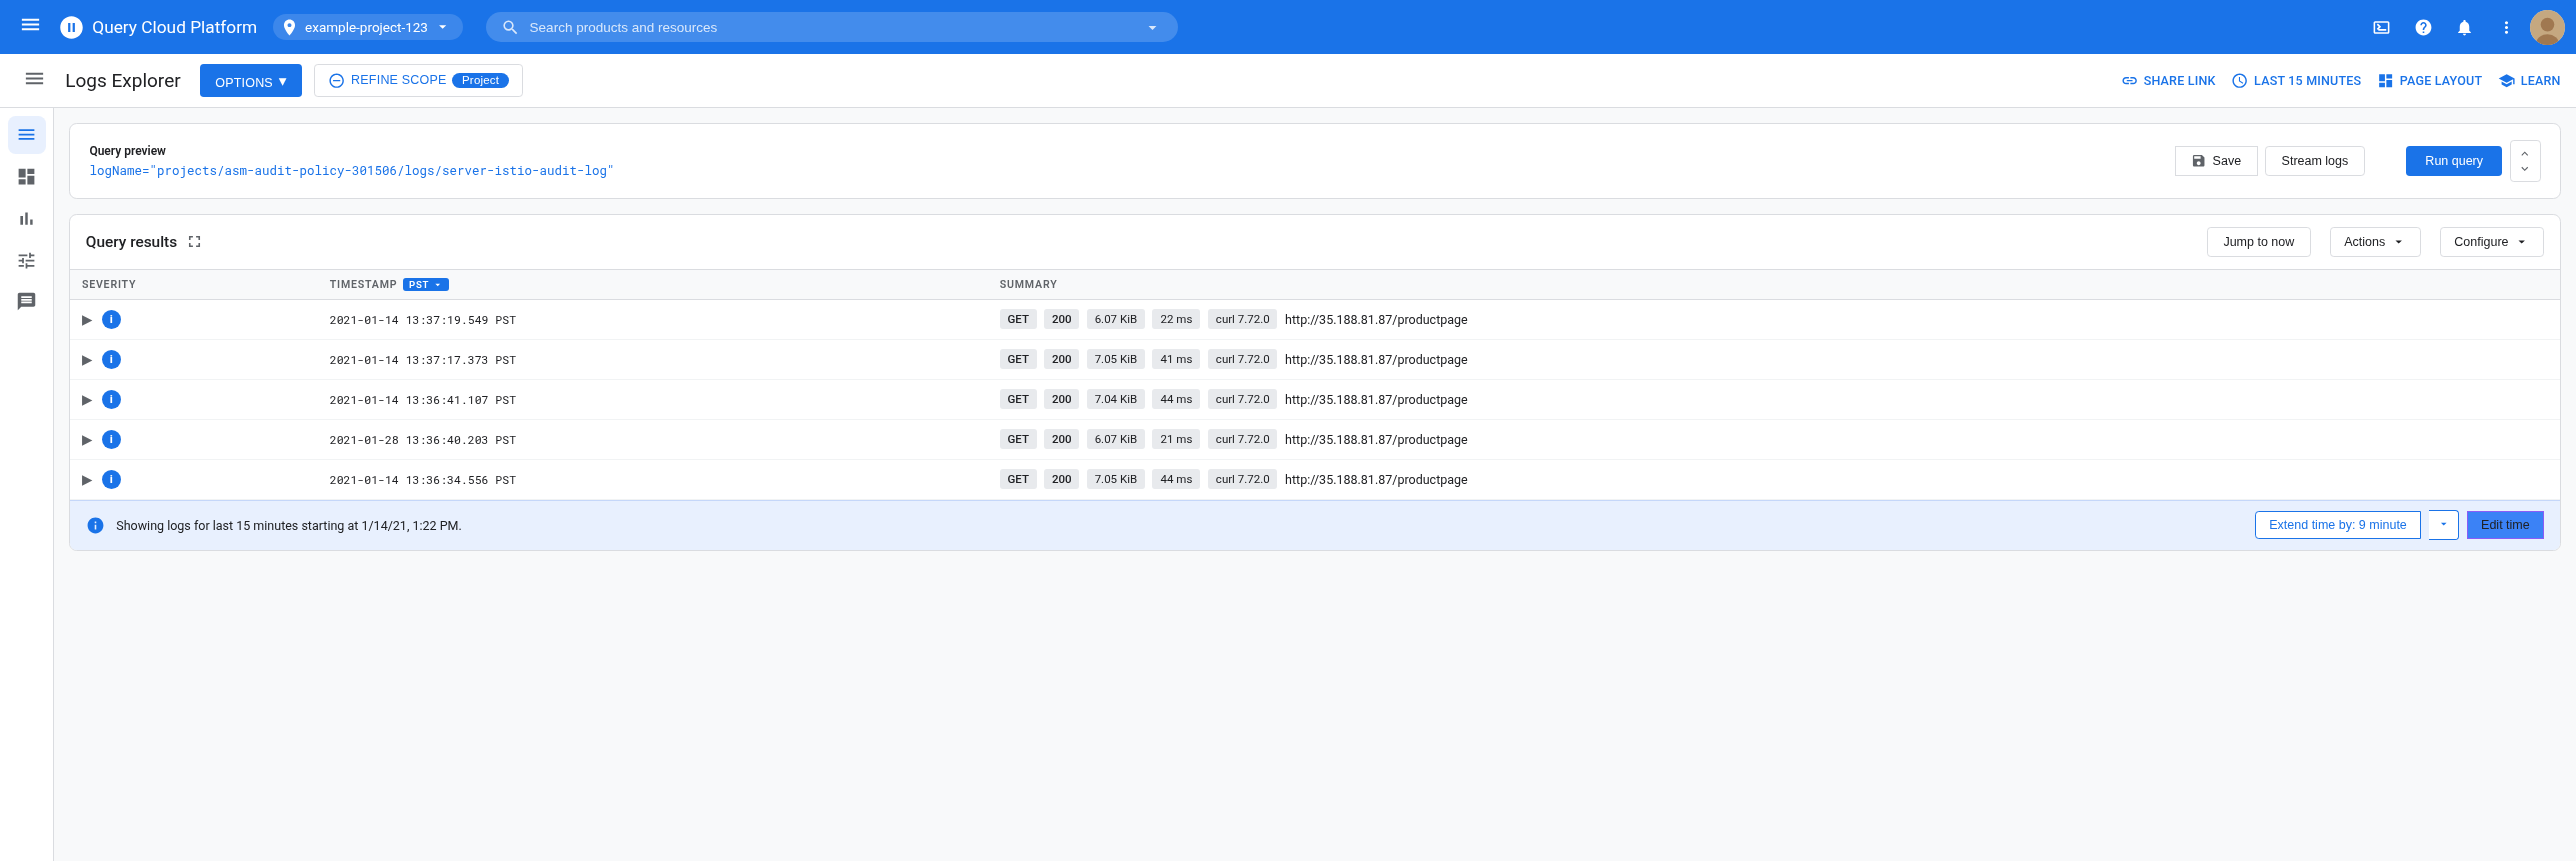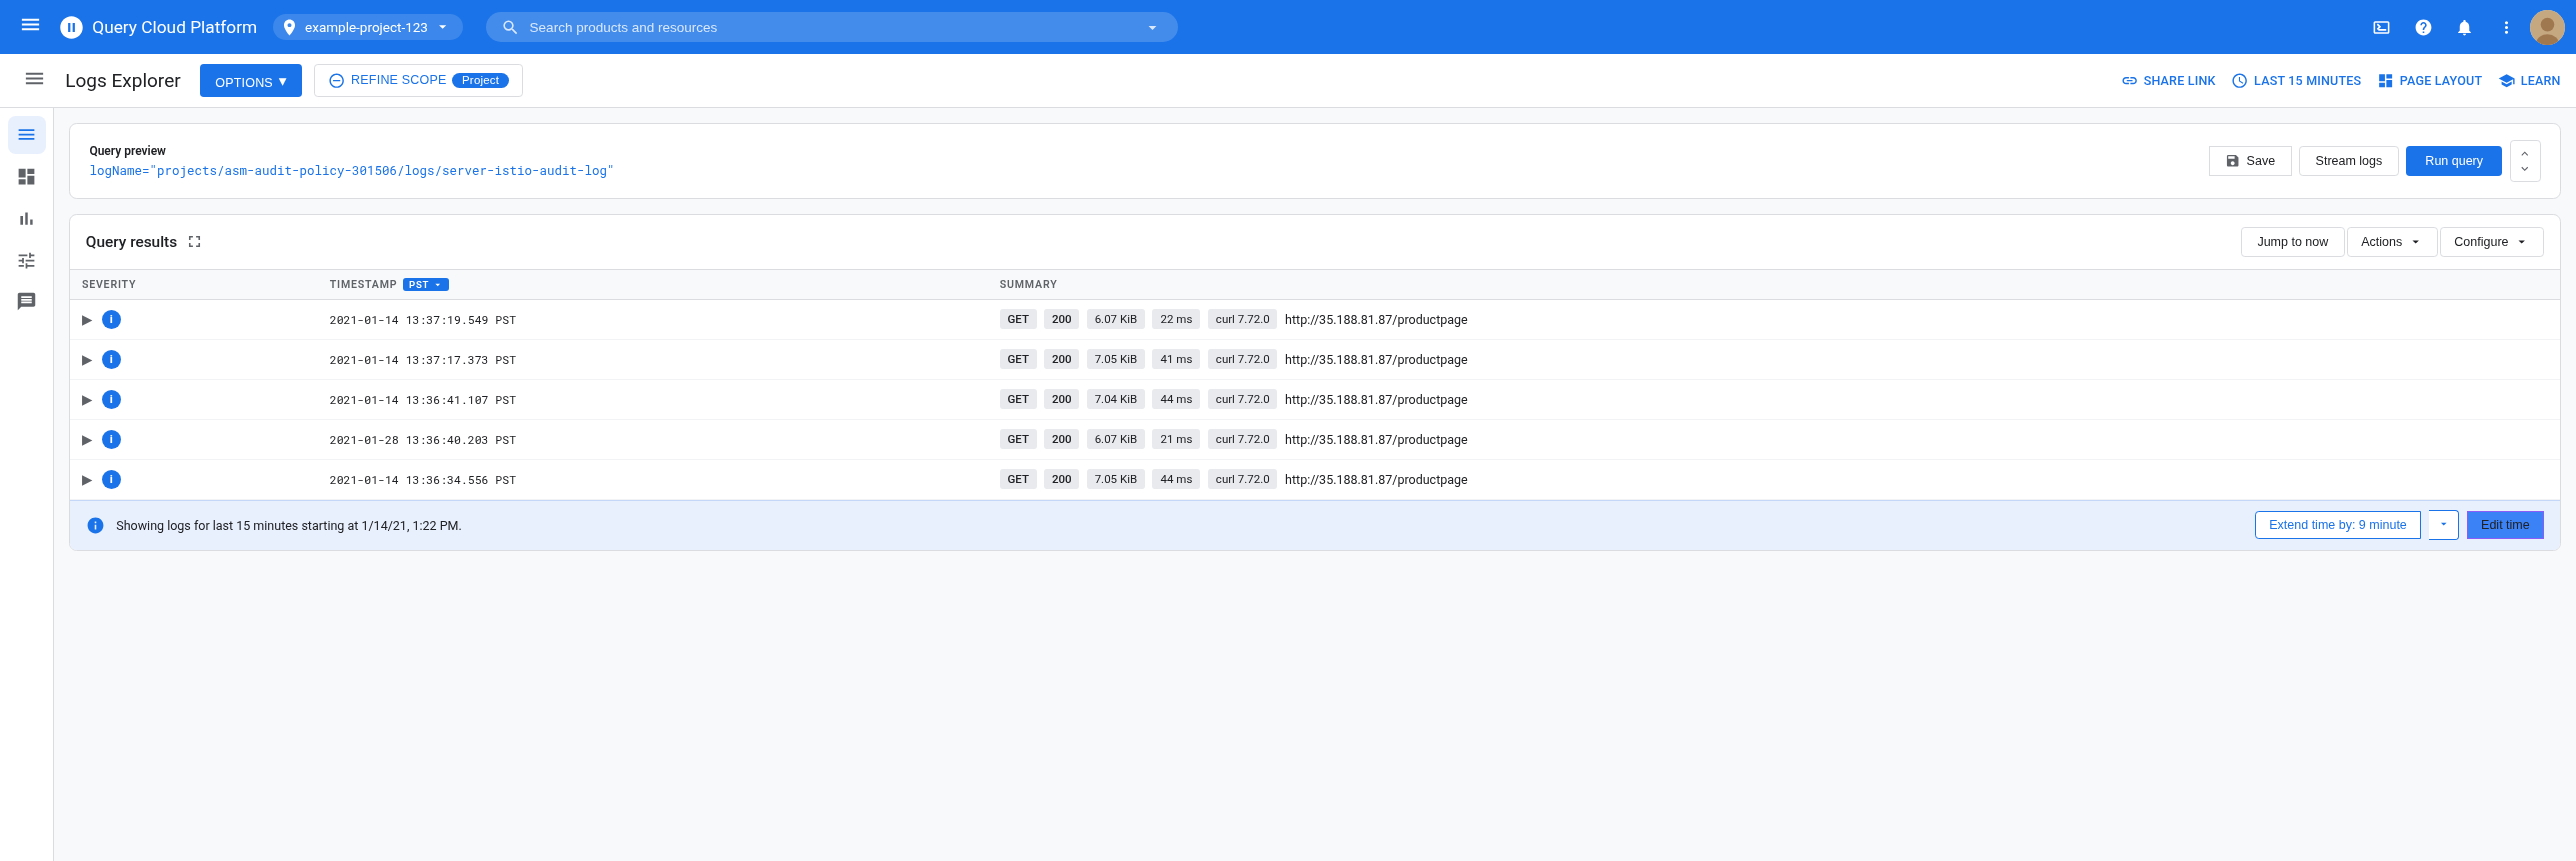--- a/index.html
+++ b/index.html
@@ -268,20 +268,21 @@
     }
     .btn-run {
       background: #1a73e8;
       color: white;
       border: none;
       border-radius: 3.8px;
       padding: 7.7px 19px;
       font-size: 12.5px;
       font-weight: 500;
       cursor: pointer;
+      margin-left: 34px;
     }
     .btn-expand {
       border: 1px solid #dadce0;
       background: white;
       border-radius: 3.8px;
       padding: 5.8px 7.7px;
       cursor: pointer;
       color: #5f6368;
       display: flex;
       flex-direction: column;
@@ -310,21 +311,21 @@
       color: #202124;
     }
     .results-expand-icon {
       color: #5f6368;
       cursor: pointer;
       font-size: 17.3px;
     }
     .results-actions {
       display: flex;
       align-items: center;
-      gap: 2px;
+      gap: 19px;
       margin-left: auto;
     }
     .btn-jump {
       border: 1px solid #dadce0;
       background: white;
       color: #202124;
       border-radius: 3.8px;
       padding: 6.7px 15.4px;
       font-size: 12.5px;
       font-weight: 500;

